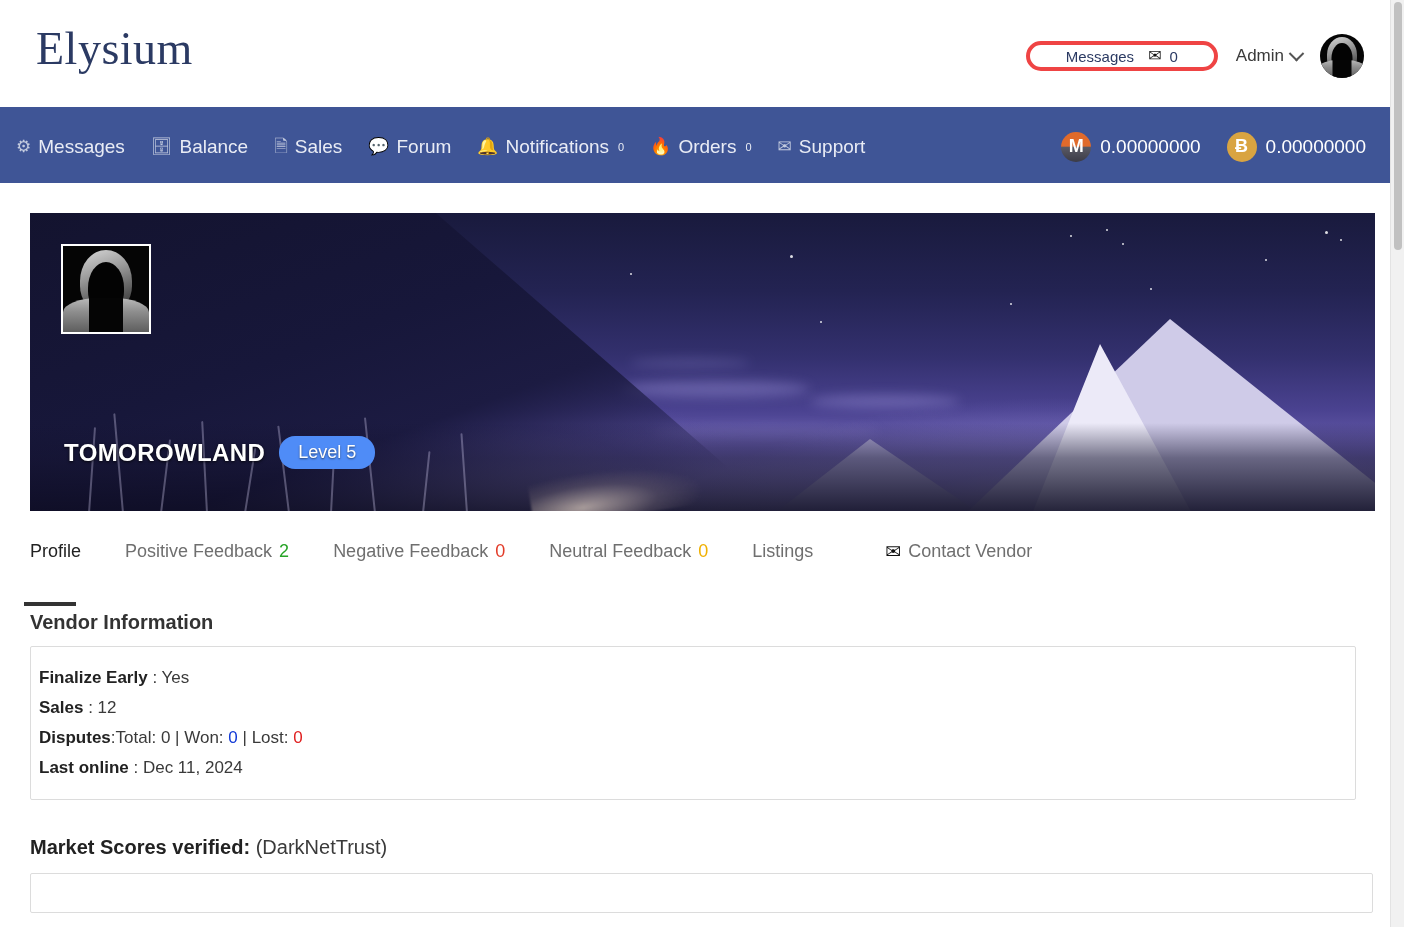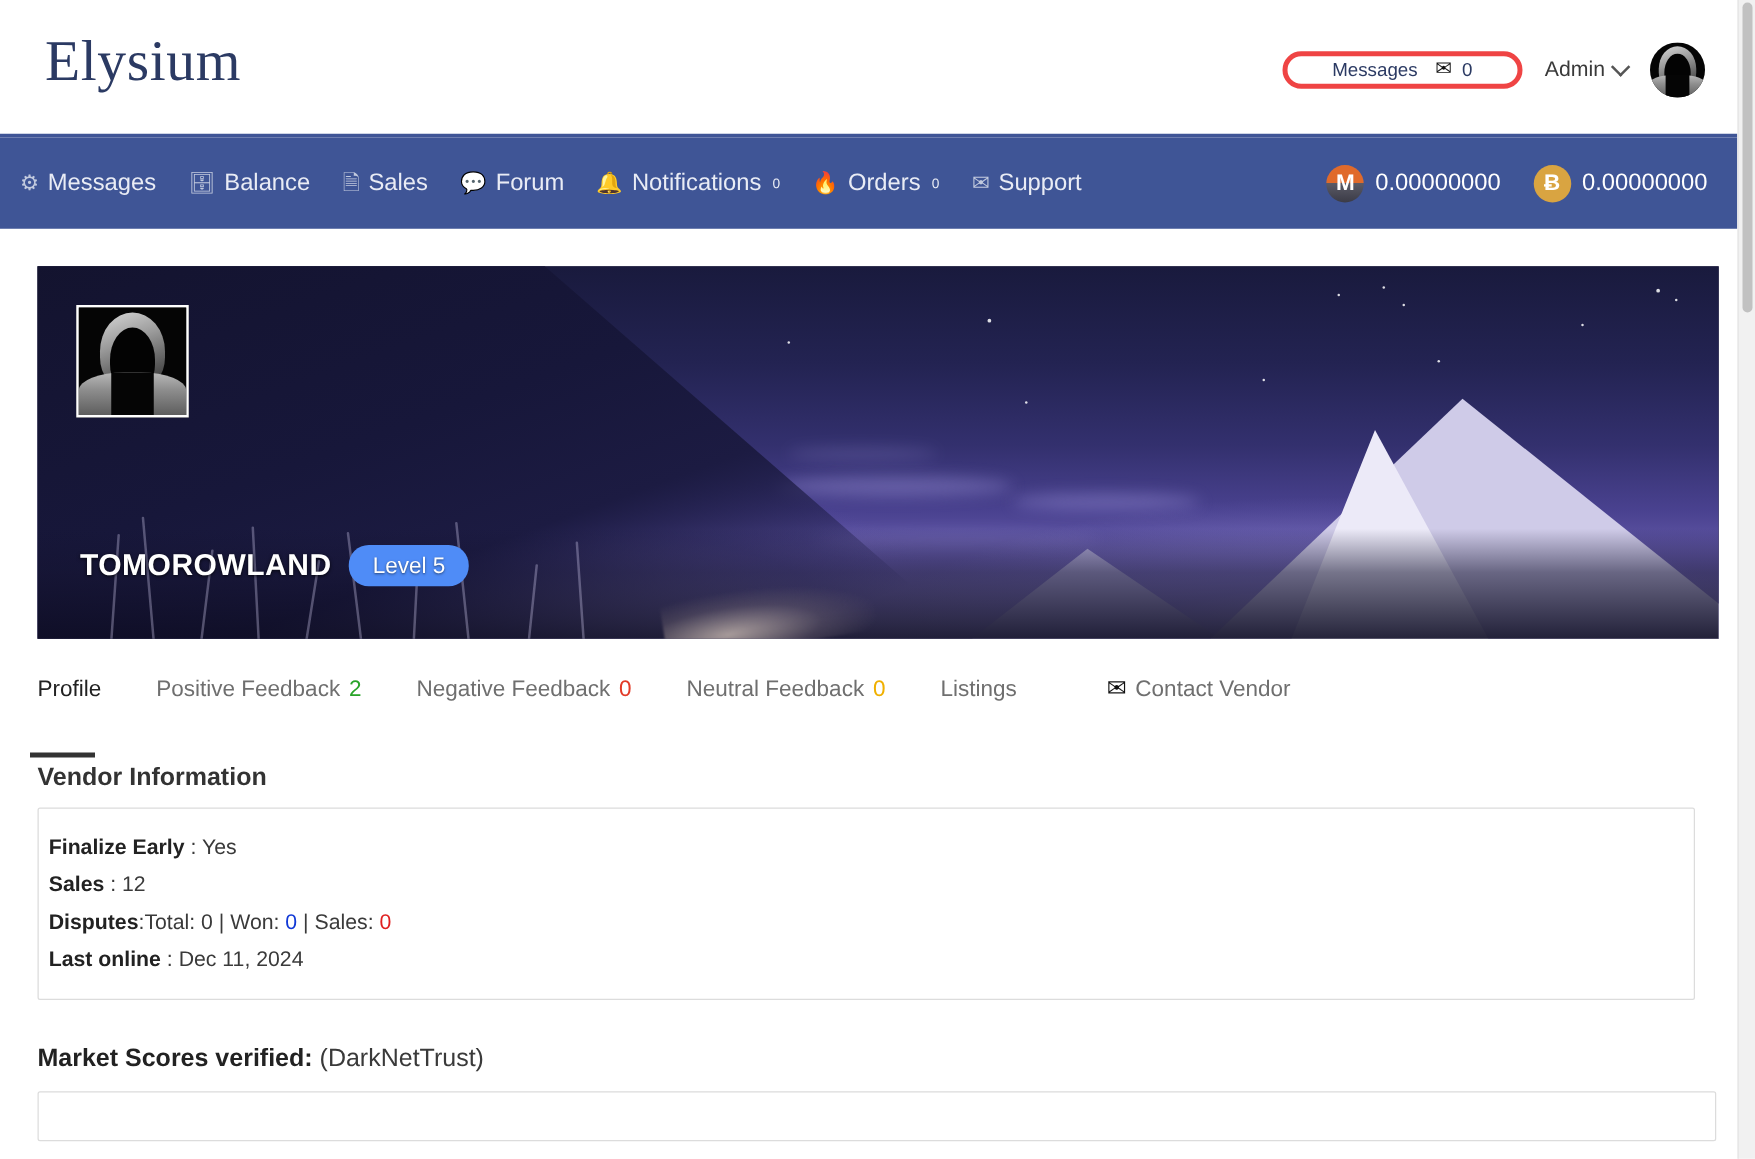--- a/index.html
+++ b/index.html
@@ -547,21 +547,21 @@
     <div id="vendor-info-box">
       <div class="info-row">
         <b>Finalize Early</b>
         <span>: Yes</span>
       </div>
       <div class="info-row">
         <b>Sales</b>
         <span>: 12</span>
       </div>
       <div class="info-row">
-        <b>Disputes</b><span>:Total: 0 | Won: </span><span class="v-blue">0</span><span> | Sales: </span><span class="v-red">0</span>
+        <b>Disputes</b><span>:Total: 0 | Won: </span><span class="v-blue">0</span><span> | Lost: </span><span class="v-red">0</span>
       </div>
       <div class="info-row">
         <b>Last online</b>
         <span>: Dec 11, 2024</span>
       </div>
     </div>
 
     <div id="market-scores">
       <b>Market Scores verified:</b>
       <span>(DarkNetTrust)</span>

